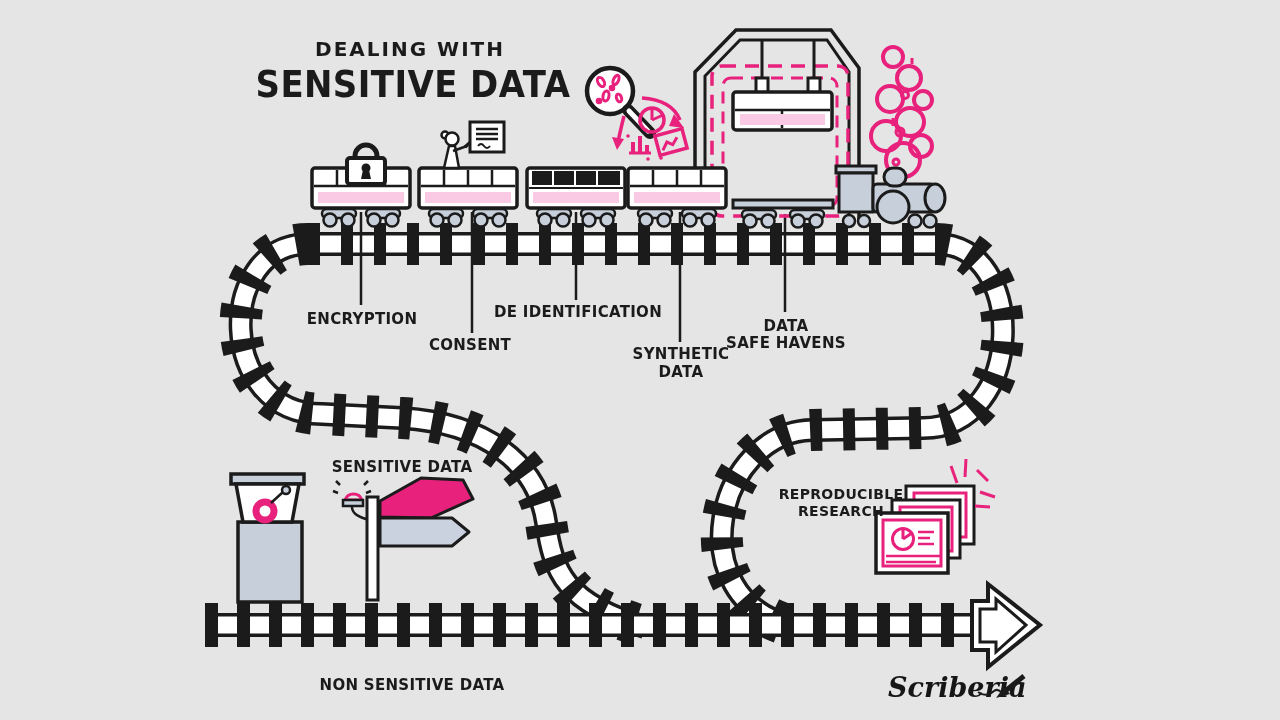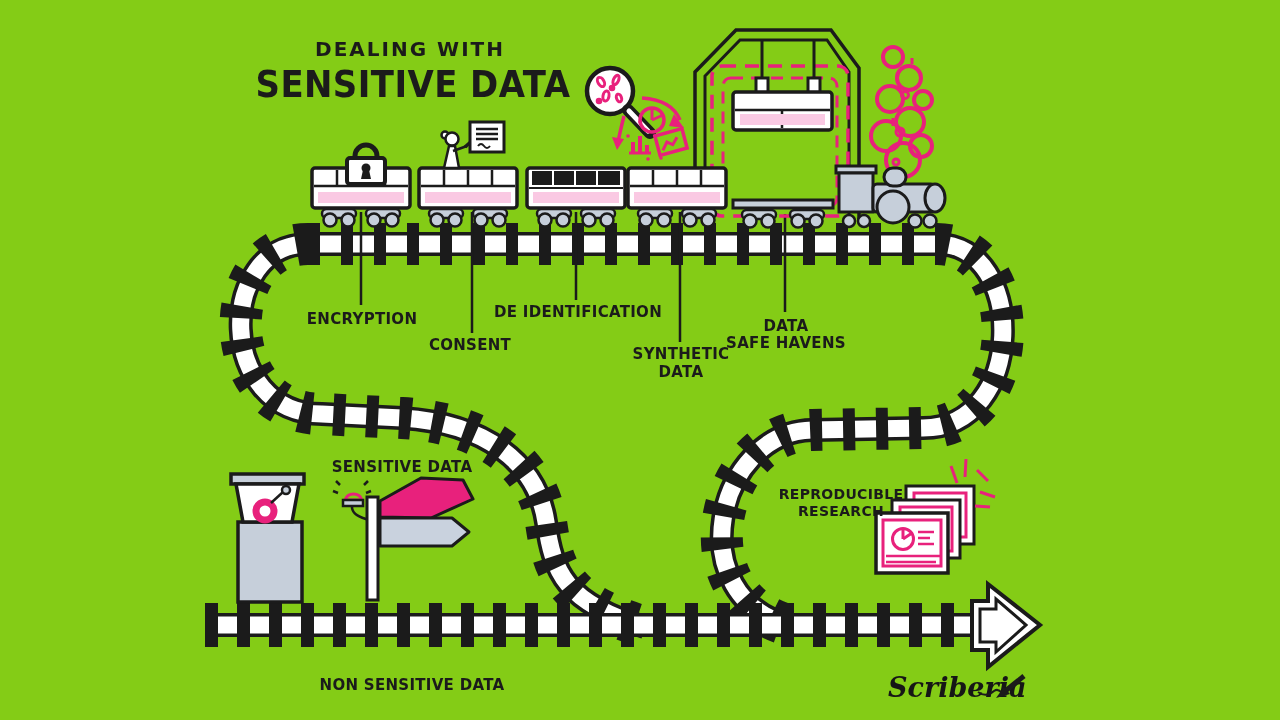--- a/index.html
+++ b/index.html
@@ -1,16 +1,16 @@
 <!DOCTYPE html>
 <html><head>
 <meta charset="utf-8">
 <style>
   html,body{margin:0;padding:0;background:#ffffff;}
-  .canvas{position:relative;width:1280px;height:720px;background:#84cc16;overflow:hidden;
+  .canvas{position:relative;width:1280px;height:720px;background:#e5e5e5;overflow:hidden;
           font-family:"DejaVu Sans",sans-serif;}
   svg{position:absolute;left:0;top:0;}
   .lbl{font:bold 15px "DejaVu Sans",sans-serif;fill:#1b1b1b;text-anchor:middle;letter-spacing:.3px;}
   .title1{font:bold 20px "DejaVu Sans",sans-serif;fill:#1b1b1b;text-anchor:middle;letter-spacing:2px;}
   .title2{font:bold 38px "DejaVu Sans",sans-serif;fill:#1b1b1b;text-anchor:middle;letter-spacing:.5px;}
   .sig{font:italic bold 27px "DejaVu Serif",serif;fill:#161616;}
   .rail-o{stroke:#1b1b1b;stroke-width:24;fill:none;}
   .rail-i{stroke:#ffffff;stroke-width:17;fill:none;}
   .ties{stroke:#1b1b1b;stroke-width:42;fill:none;stroke-dasharray:12 21;}
   .ties-b{stroke:#1b1b1b;stroke-width:44;fill:none;stroke-dasharray:13 19;}

